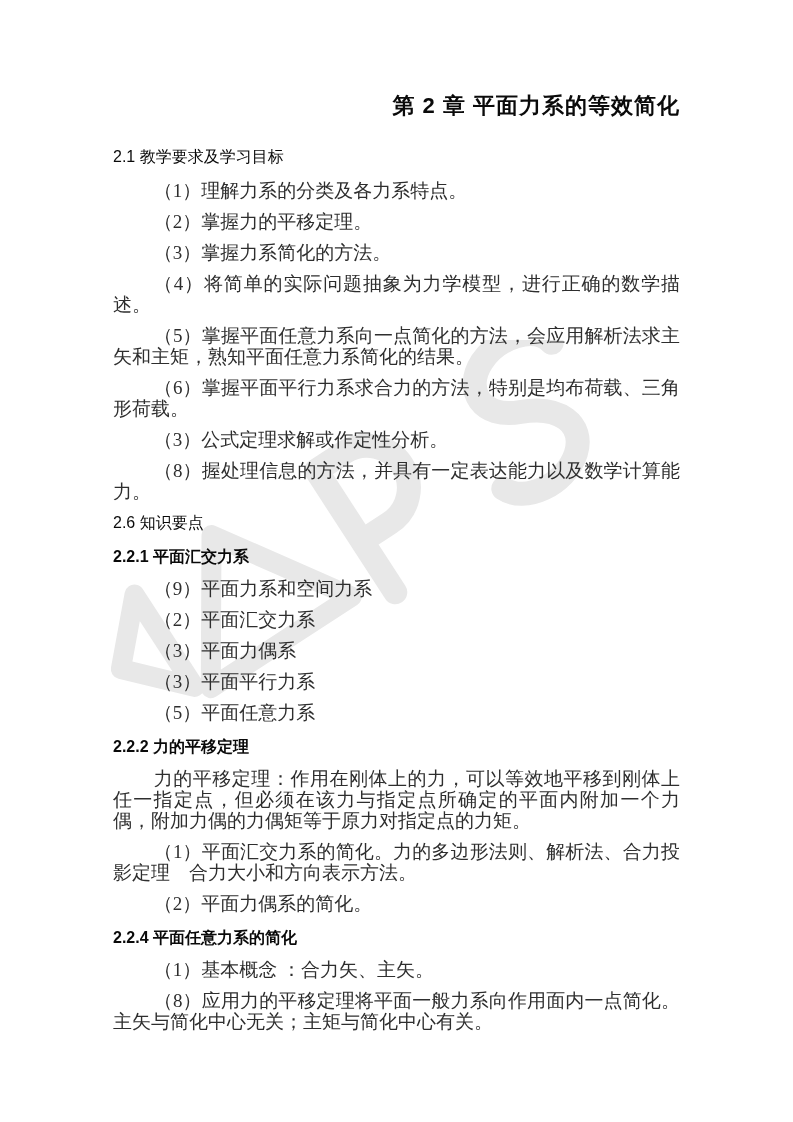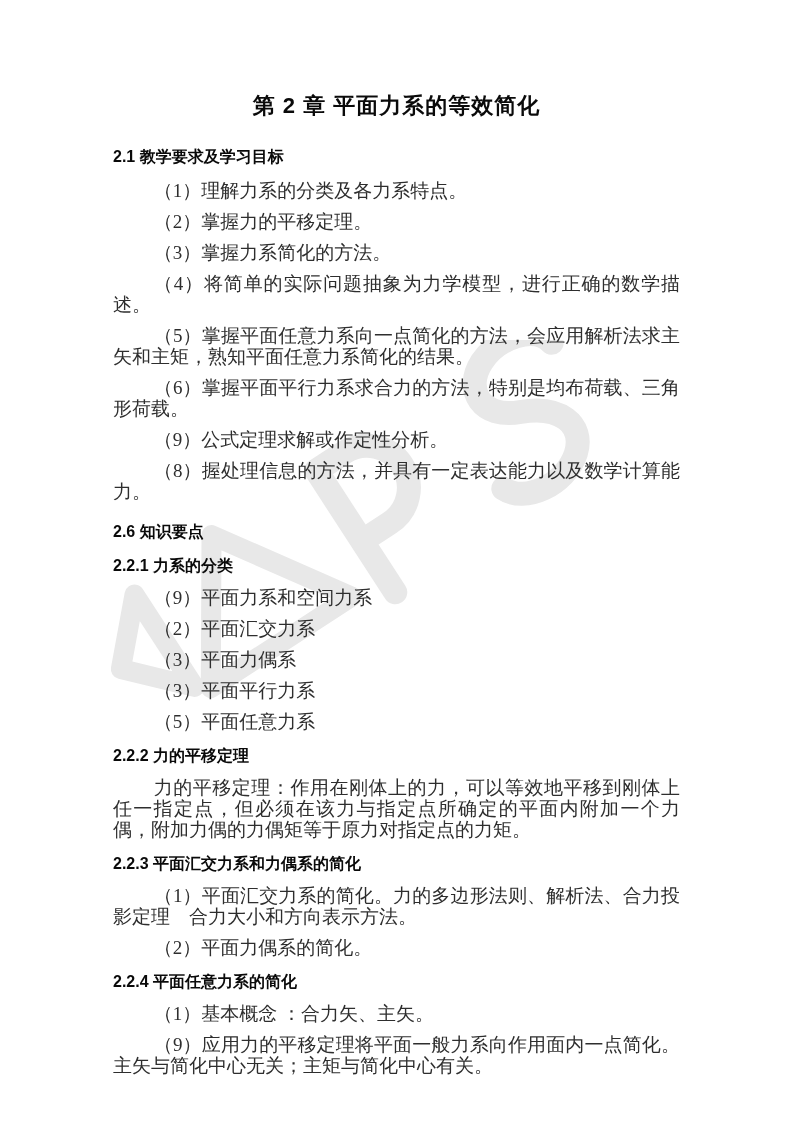--- a/index.html
+++ b/index.html
@@ -31,31 +31,31 @@
     z-index: 1;
     padding: 92px 113px 0 113px;
     width: 567px;
     color: #2b2b2b;
   }
   .doc-title {
     font-family: "Liberation Sans", "DejaVu Sans", sans-serif;
     font-size: 22px;
     font-weight: bold;
     color: #0a0a0a;
-    text-align: center;
+    text-align: right;
     margin: 0 0 27px 0;
     line-height: 27px;
     letter-spacing: 1px;
   }
   .h2 {
     font-family: "Liberation Sans", "DejaVu Sans", sans-serif;
     font-size: 16px;
-    font-weight: bold;
+    font-weight: normal;
     color: #0a0a0a;
-    margin: 19px 0 13px 0;
+    margin: 10px 0 13px 0;
     line-height: 21px;
   }
   .h3 {
     font-family: "Liberation Sans", "DejaVu Sans", sans-serif;
     font-size: 16px;
     font-weight: bold;
     color: #0a0a0a;
     margin: 13px 0 11px 0;
     line-height: 21px;
   }
@@ -90,36 +90,35 @@
   <div class="content">
     <h1 class="doc-title">第 2 章 平面力系的等效简化</h1>
 
     <h2 class="h2">2.1 教学要求及学习目标</h2>
     <p class="para">（1）理解力系的分类及各力系特点。</p>
     <p class="para">（2）掌握力的平移定理。</p>
     <p class="para">（3）掌握力系简化的方法。</p>
     <p class="para">（4）将简单的实际问题抽象为力学模型，进行正确的数学描述。</p>
     <p class="para">（5）掌握平面任意力系向一点简化的方法，会应用解析法求主矢和主矩，熟知平面任意力系简化的结果。</p>
     <p class="para">（6）掌握平面平行力系求合力的方法，特别是均布荷载、三角形荷载。</p>
-    <p class="para">（9）公式定理求解或作定性分析。</p>
+    <p class="para">（3）公式定理求解或作定性分析。</p>
     <p class="para">（8）握处理信息的方法，并具有一定表达能力以及数学计算能力。</p>
 
     <h2 class="h2">2.6 知识要点</h2>
 
-    <h3 class="h3">2.2.1 力系的分类</h3>
+    <h3 class="h3">2.2.1 平面汇交力系</h3>
     <p class="para">（9）平面力系和空间力系</p>
     <p class="para">（2）平面汇交力系</p>
     <p class="para">（3）平面力偶系</p>
     <p class="para">（3）平面平行力系</p>
     <p class="para">（5）平面任意力系</p>
 
     <h3 class="h3">2.2.2 力的平移定理</h3>
     <p class="para">力的平移定理：作用在刚体上的力，可以等效地平移到刚体上任一指定点，但必须在该力与指定点所确定的平面内附加一个力偶，附加力偶的力偶矩等于原力对指定点的力矩。</p>
 
-    <h3 class="h3">2.2.3 平面汇交力系和力偶系的简化</h3>
     <p class="para">（1）平面汇交力系的简化。力的多边形法则、解析法、合力投影定理　合力大小和方向表示方法。</p>
     <p class="para">（2）平面力偶系的简化。</p>
 
     <h3 class="h3">2.2.4 平面任意力系的简化</h3>
     <p class="para">（1）基本概念 ：合力矢、主矢。</p>
-    <p class="para">（9）应用力的平移定理将平面一般力系向作用面内一点简化。 主矢与简化中心无关；主矩与简化中心有关。</p>
+    <p class="para">（8）应用力的平移定理将平面一般力系向作用面内一点简化。 主矢与简化中心无关；主矩与简化中心有关。</p>
   </div>
 </div>
 
 </body></html>

